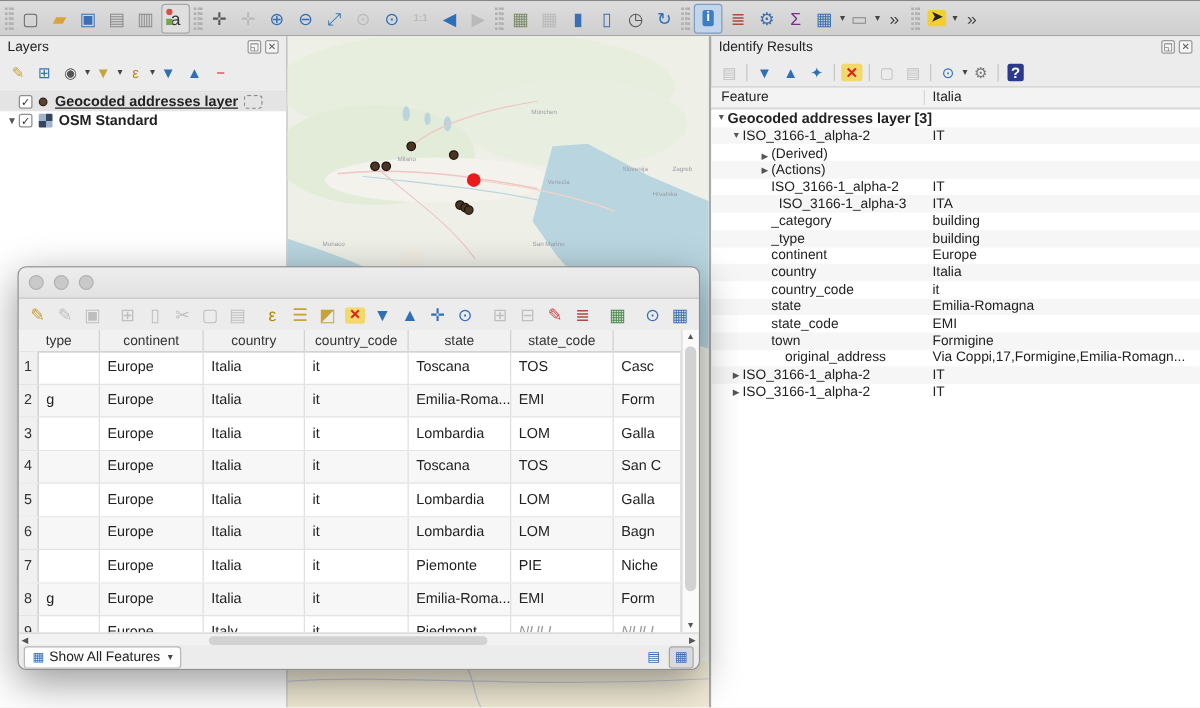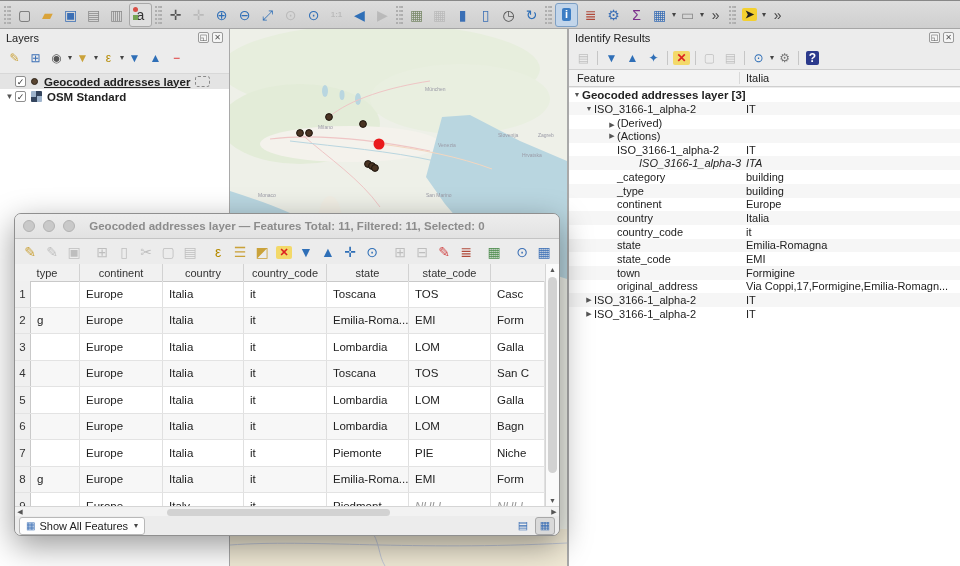--- a/index.html
+++ b/index.html
@@ -385,21 +385,21 @@
         <div class="idrow alt" style="padding-left: 38px;">
           <span class="exp">▶</span>
           <span class="f">(Actions)</span>
           <span class="v"></span>
         </div>
         <div class="idrow" style="padding-left: 38px;">
           <span class="exp"></span>
           <span class="f">ISO_3166-1_alpha-2</span>
           <span class="v">IT</span>
         </div>
-        <div class="idrow alt" style="padding-left: 60px; font-style: italic;">
+        <div class="idrow alt" style="padding-left: 44px;">
           <span class="exp"></span>
           <span class="f">ISO_3166-1_alpha-3</span>
           <span class="v">ITA</span>
         </div>
         <div class="idrow" style="padding-left: 38px;">
           <span class="exp"></span>
           <span class="f">_category</span>
           <span class="v">building</span>
         </div>
         <div class="idrow alt" style="padding-left: 38px;">
@@ -430,21 +430,21 @@
         <div class="idrow" style="padding-left: 38px;">
           <span class="exp"></span>
           <span class="f">state_code</span>
           <span class="v">EMI</span>
         </div>
         <div class="idrow alt" style="padding-left: 38px;">
           <span class="exp"></span>
           <span class="f">town</span>
           <span class="v">Formigine</span>
         </div>
-        <div class="idrow" style="padding-left: 38px;">
+        <div class="idrow" style="padding-left: 49px;">
           <span class="exp"></span>
           <span class="f">original_address</span>
           <span class="v"> Via Coppi,17,Formigine,Emilia-Romagn...</span>
         </div>
         <div class="idrow alt" style="padding-left: 15px;">
           <span class="exp">▶</span>
           <span class="f">ISO_3166-1_alpha-2</span>
           <span class="v">IT</span>
         </div>
         <div class="idrow" style="padding-left: 15px;">
@@ -453,21 +453,20 @@
           <span class="v">IT</span>
         </div>
       </div>
   </div>
 
   <div class="dlg">
     <div class="dlg-title">
       <span class="tl"></span>
       <span class="tl"></span>
       <span class="tl"></span>
-      <span class="txt">Geocoded addresses layer — Features Total: 11, Filtered: 11, Selected: 0</span>
     </div>
     <div class="dlg-toolbar" id="dlg-toolbar">
         <span class="tbicon">
           <span class="g" style="color: rgb(202, 162, 58);">✎</span>
         </span>
         <span class="tbicon dis">
           <span class="g" style="color: rgb(136, 136, 136);">✎</span>
         </span>
         <span class="tbicon dis">
           <span class="g" style="color: rgb(136, 136, 136);">▣</span>

